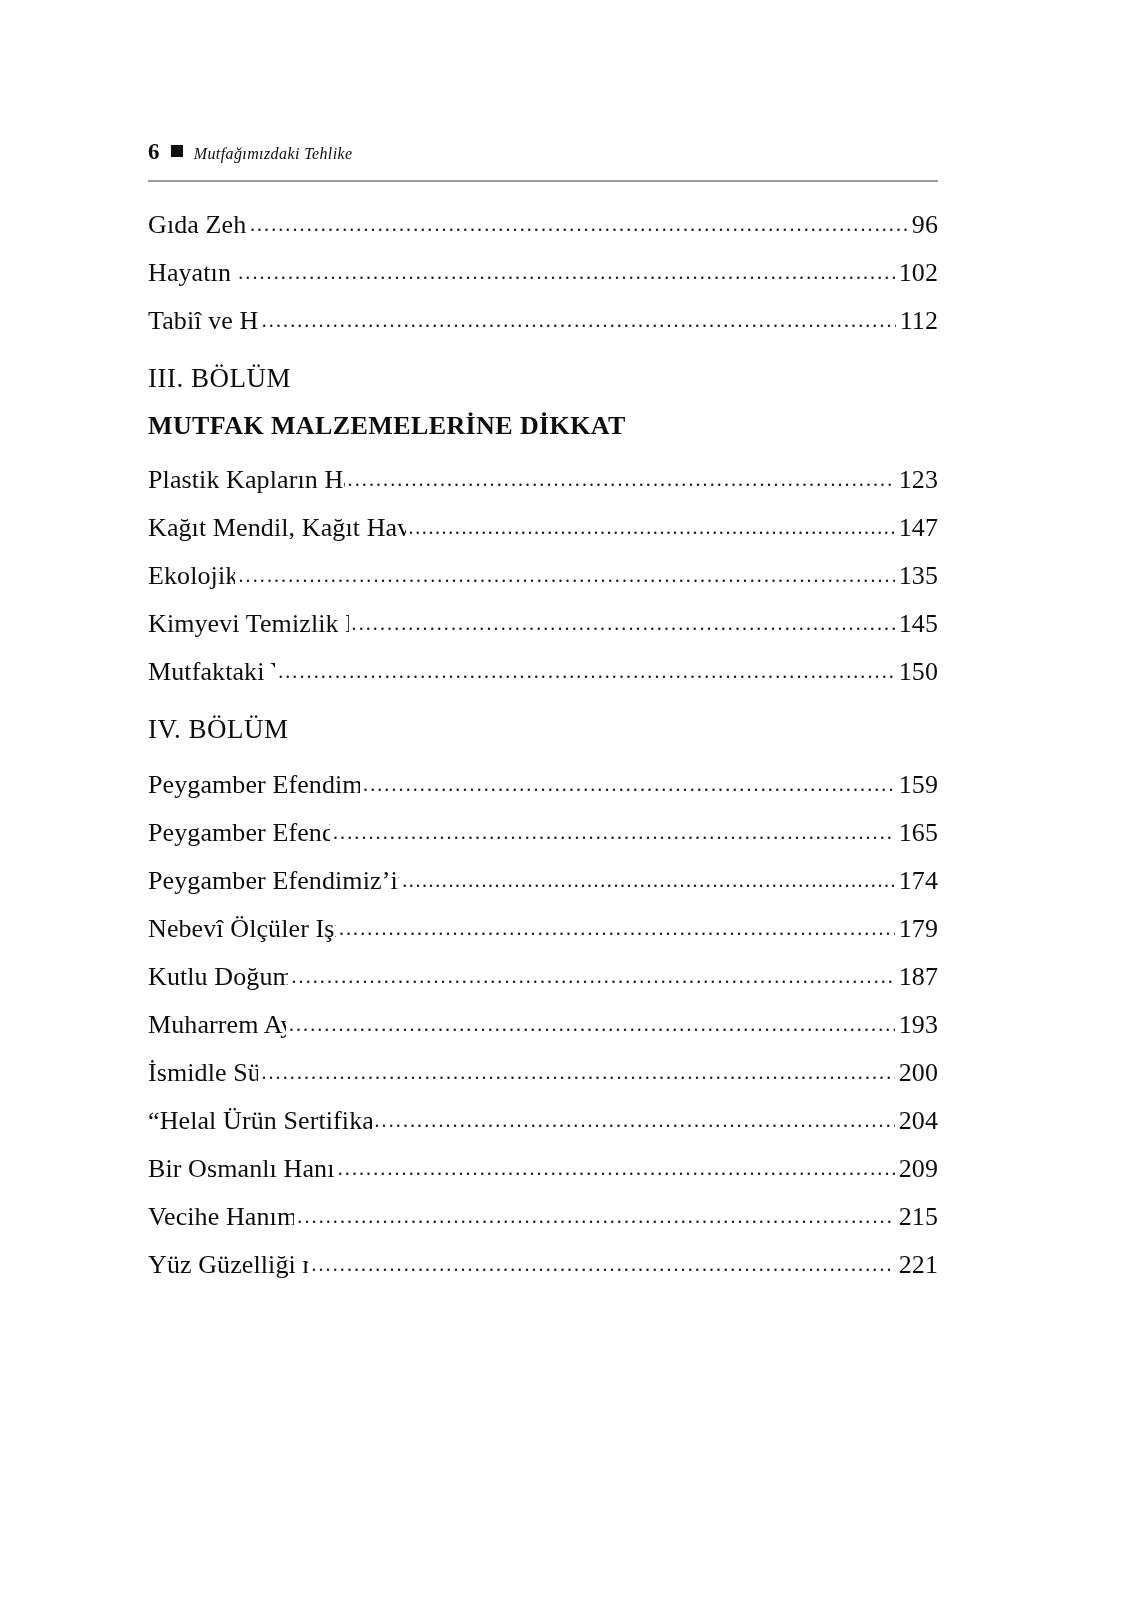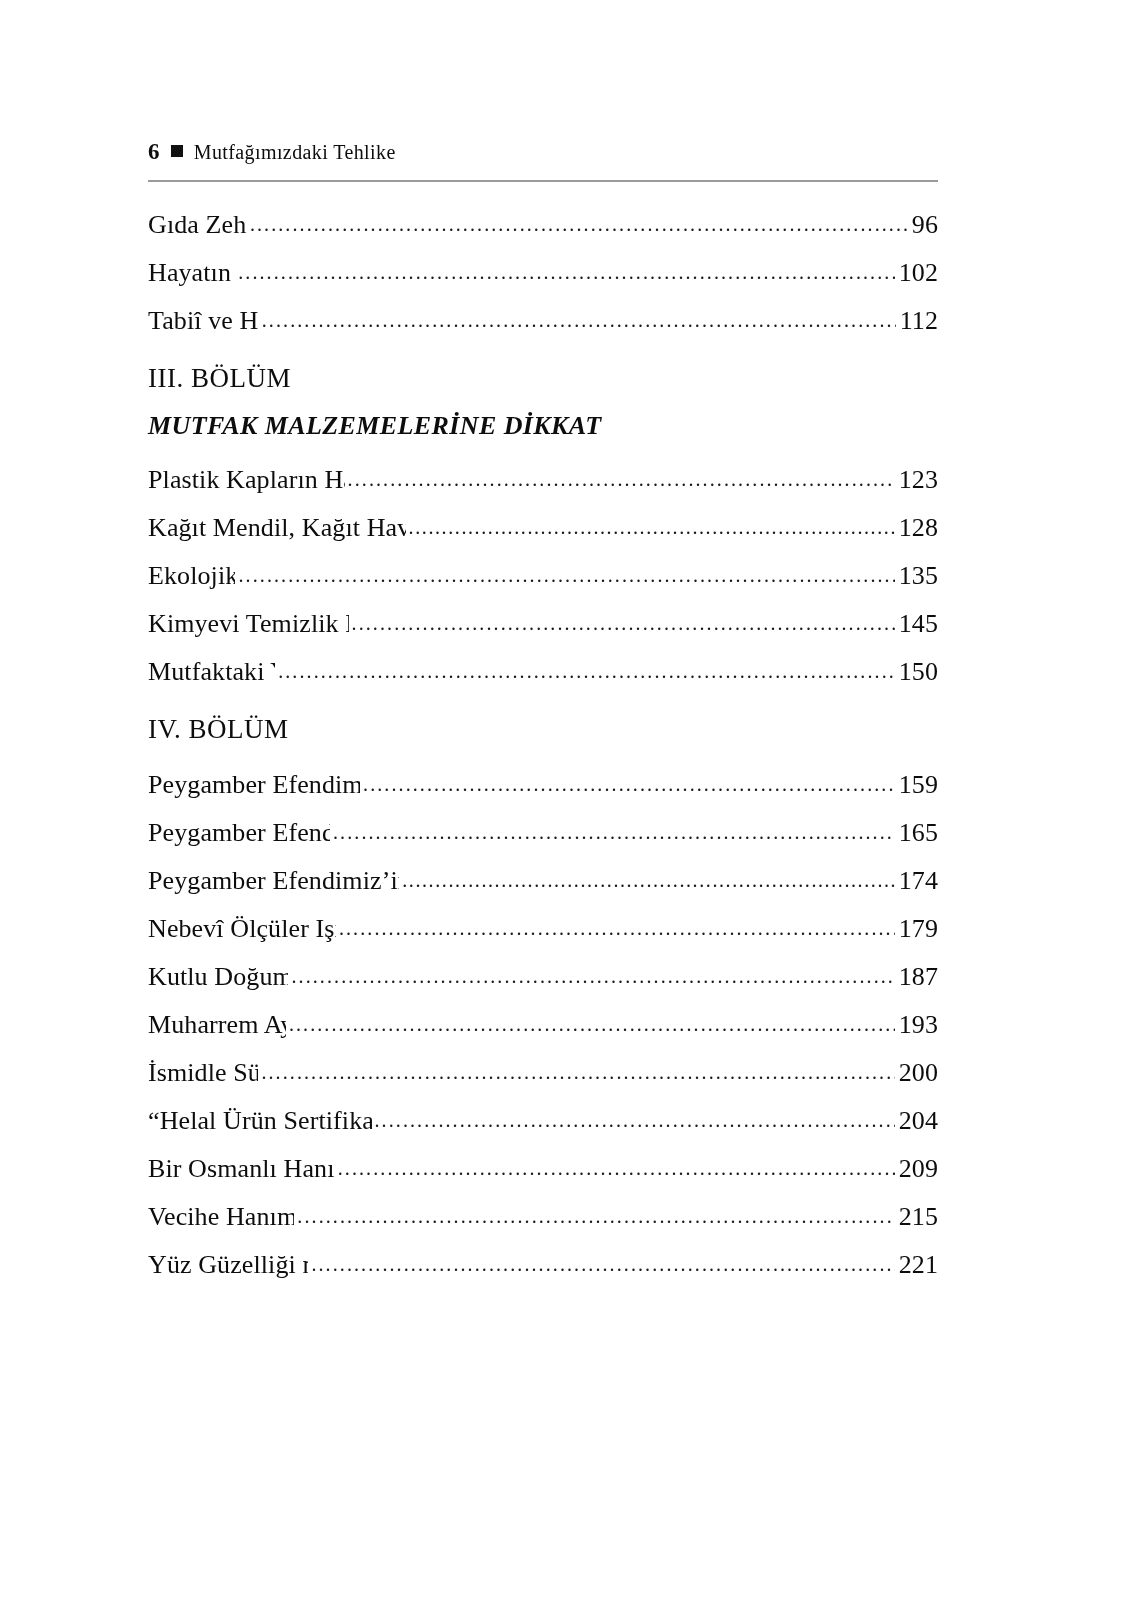--- a/index.html
+++ b/index.html
@@ -48,21 +48,22 @@
   }
   .running-head .bullet-mark {
     display: inline-block;
     width: 12px;
     height: 12px;
     background: #111111;
     position: relative;
     top: -2px;
   }
   .running-head .head-title {
-    font-size: 20px;
+    font-style: italic;
+    font-size: 16px;
     letter-spacing: 0.4px;
   }
 
   .head-rule {
     height: 2px;
     background: #9a9a9a;
     width: 100%;
     margin-top: 4px;
     margin-bottom: 30px;
   }
@@ -122,21 +123,20 @@
     font-size: 27px;
     line-height: 1.2;
     letter-spacing: 0.5px;
     margin-bottom: 16px;
   }
   .section-name {
     font-size: 26px;
     font-weight: bold;
     line-height: 1.2;
     letter-spacing: 0.4px;
-    font-style: italic;
   }
 
   .group-gap-top { margin-top: 2px; }
 </style>
 </head>
 <body>
 
 <div class="page">
   <div class="content">
 
@@ -172,21 +172,21 @@
 
     <ul class="toc-list group-gap-top">
       <li class="toc-entry">
         <span class="toc-title">Plastik Kapların Hayatımızdaki Yeri ve Zararları</span>
         <span class="toc-dots">........................................................................................................................................................................................................</span>
         <span class="toc-page">123</span>
       </li>
       <li class="toc-entry tight">
         <span class="toc-title">Kağıt Mendil, Kağıt Havlu ve Kağıt Peçeteler Ne Kadar Hijyenik?</span>
         <span class="toc-dots">........................................................................................................................................................................................................</span>
-        <span class="toc-page">128</span>
+        <span class="toc-page">147</span>
       </li>
       <li class="toc-entry">
         <span class="toc-title">Ekolojik Temizlik</span>
         <span class="toc-dots">........................................................................................................................................................................................................</span>
         <span class="toc-page">135</span>
       </li>
       <li class="toc-entry">
         <span class="toc-title">Kimyevi Temizlik Maddelerine Tabiî Alternatifler</span>
         <span class="toc-dots">........................................................................................................................................................................................................</span>
         <span class="toc-page">145</span>

